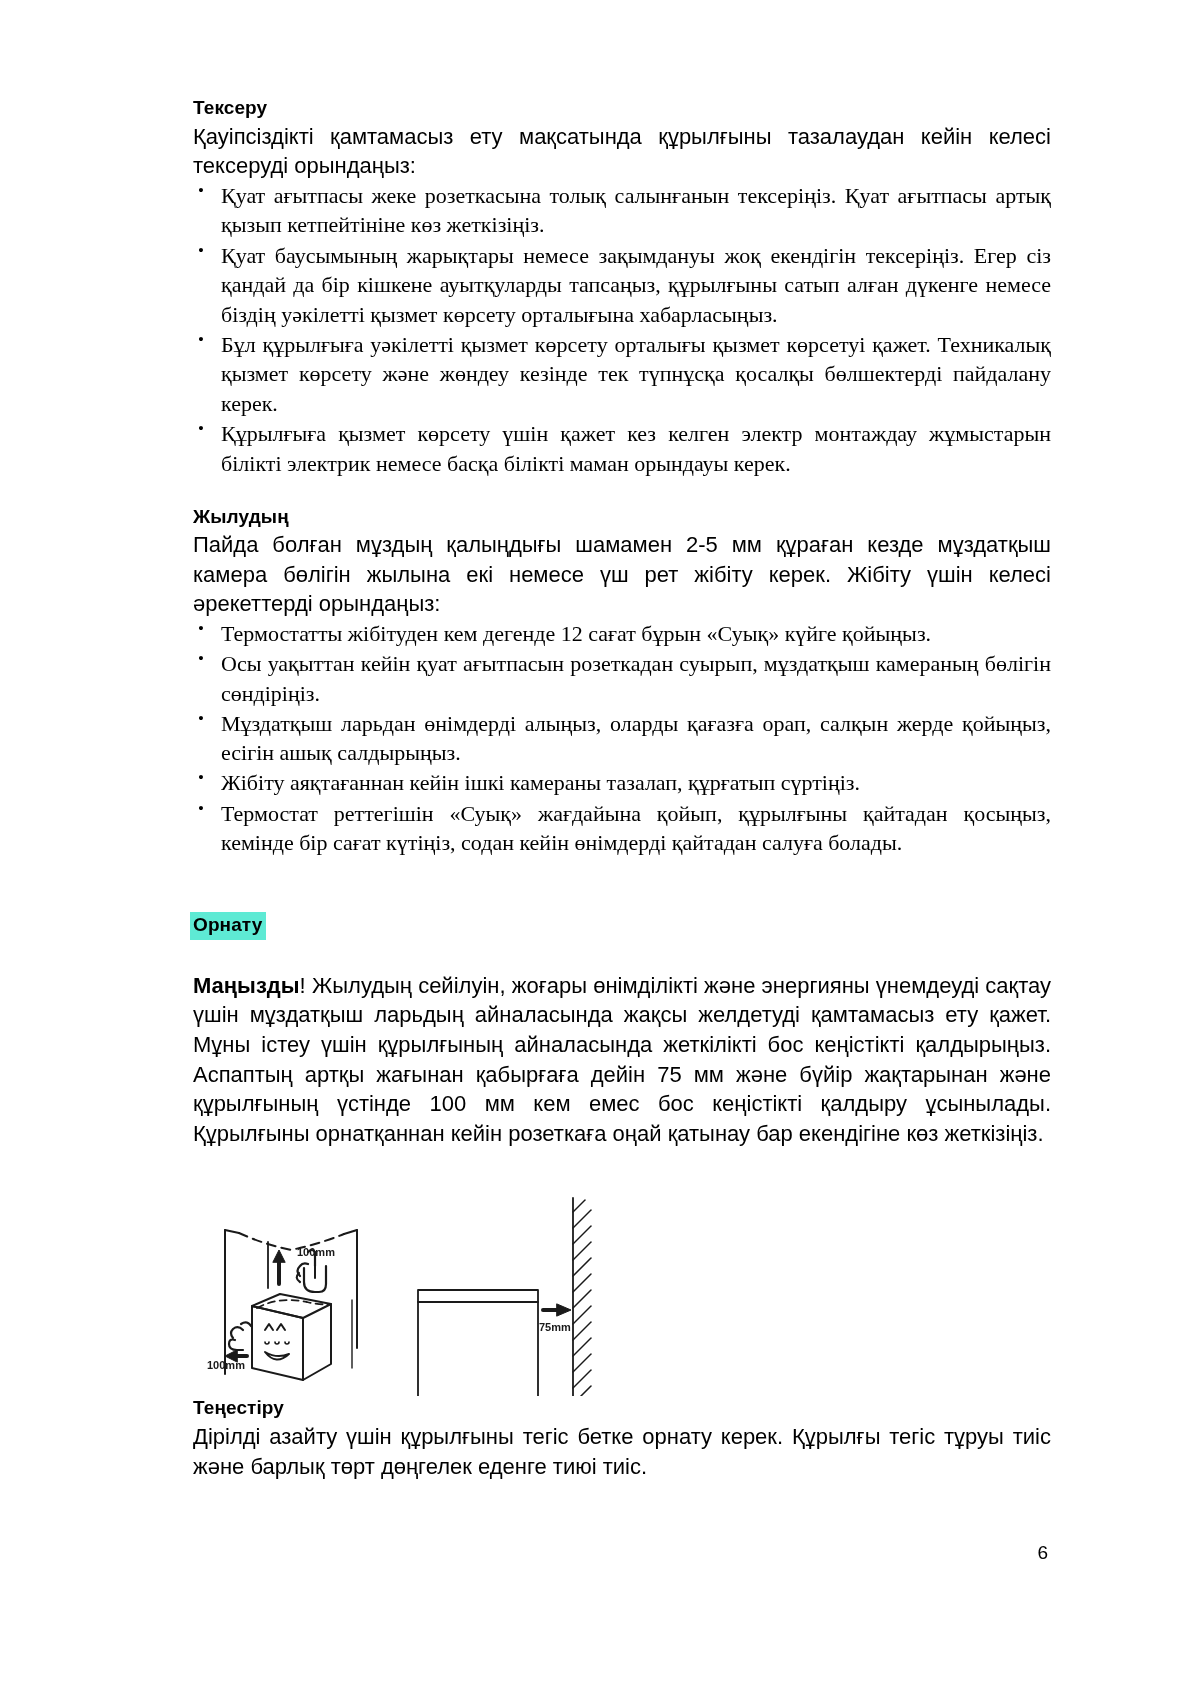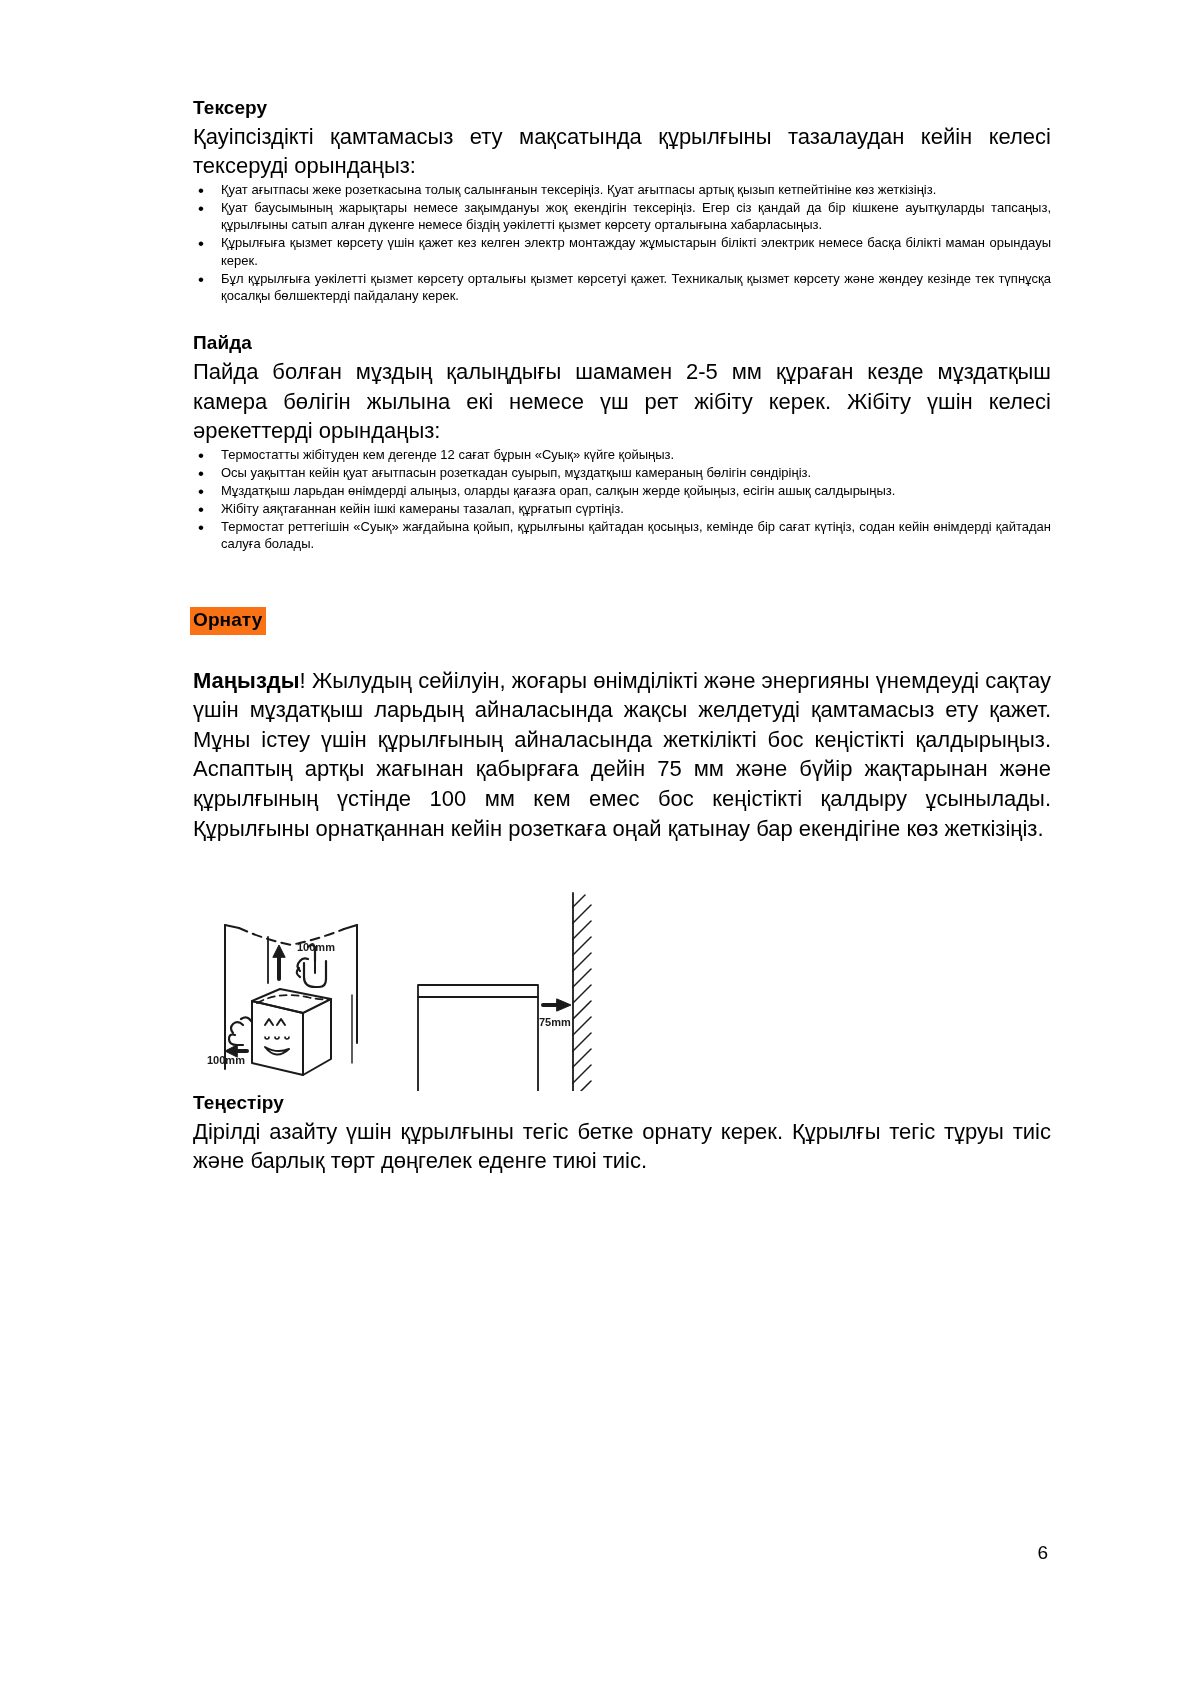--- a/index.html
+++ b/index.html
@@ -31,21 +31,21 @@
 
   h2.section-title {
     font-size: 19px;
     font-weight: bold;
     margin: 0 0 1px 0;
     line-height: 1.30;
     letter-spacing: 0.1px;
   }
   h2.section-title.highlight {
     display: inline-block;
-    background: #f97316;
+    background: #5eead4;
     padding: 1px 4px 2px 3px;
     margin-left: -3px;
   }
 
   p.para {
     font-size: 22px;
     line-height: 1.345;
     margin: 0;
     text-align: justify;
     text-justify: inter-word;
@@ -53,25 +53,26 @@
   }
 
   ul.bullets {
     list-style: none;
     margin: 0;
     padding: 0;
   }
   ul.bullets > li {
     position: relative;
     padding-left: 28px;
-    font-size: 13px;
+    font-size: 22px;
     line-height: 1.345;
     text-align: justify;
     text-justify: inter-word;
     margin: 0 0 0.5px 0;
+    font-family: Liberation Serif, serif;
   }
   ul.bullets > li::before {
     content: "\2022";
     position: absolute;
     left: 5px;
     top: -1px;
     font-size: 17px;
   }
   .gap-md { height: 26px; }
   .gap-lg { height: 54px; }
@@ -107,28 +108,28 @@
 
 <div class="page">
   <div class="content">
 
     
     <h2 class="section-title">Тексеру</h2>
     <p class="para">Қауіпсіздікті қамтамасыз ету мақсатында құрылғыны тазалаудан кейін келесі тексеруді орындаңыз:</p>
     <ul class="bullets">
       <li>Қуат ағытпасы жеке розеткасына толық салынғанын тексеріңіз. Қуат ағытпасы артық қызып кетпейтініне көз жеткізіңіз.</li>
       <li>Қуат баусымының жарықтары немесе зақымдануы жоқ екендігін тексеріңіз. Егер сіз қандай да бір кішкене ауытқуларды тапсаңыз, құрылғыны сатып алған дүкенге немесе біздің уәкілетті қызмет көрсету орталығына хабарласыңыз.</li>
+      <li>Бұл құрылғыға уәкілетті қызмет көрсету орталығы қызмет көрсетуі қажет. Техникалық қызмет көрсету және жөндеу кезінде тек түпнұсқа қосалқы бөлшектерді пайдалану керек.</li>
       <li>Құрылғыға қызмет көрсету үшін қажет кез келген электр монтаждау жұмыстарын білікті электрик немесе басқа білікті маман орындауы керек.</li>
-      <li>Бұл құрылғыға уәкілетті қызмет көрсету орталығы қызмет көрсетуі қажет. Техникалық қызмет көрсету және жөндеу кезінде тек түпнұсқа қосалқы бөлшектерді пайдалану керек.</li>
     </ul>
 
     <div class="gap-md"></div>
 
     
-    <h2 class="section-title">Пайда</h2>
+    <h2 class="section-title">Жылудың</h2>
     <p class="para">Пайда болған мұздың қалыңдығы шамамен 2-5 мм құраған кезде мұздатқыш камера бөлігін жылына екі немесе үш рет жібіту керек. Жібіту үшін келесі әрекеттерді орындаңыз:</p>
     <ul class="bullets">
       <li>Термостатты жібітуден кем дегенде 12 сағат бұрын «Суық» күйге қойыңыз.</li>
       <li>Осы уақыттан кейін қуат ағытпасын розеткадан суырып, мұздатқыш камераның бөлігін сөндіріңіз.</li>
       <li>Мұздатқыш ларьдан өнімдерді алыңыз, оларды қағазға орап, салқын жерде қойыңыз, есігін ашық салдырыңыз.</li>
       <li>Жібіту аяқтағаннан кейін ішкі камераны тазалап, құрғатып сүртіңіз.</li>
       <li>Термостат реттегішін «Суық» жағдайына қойып, құрылғыны қайтадан қосыңыз, кемінде бір сағат күтіңіз, содан кейін өнімдерді қайтадан салуға болады.</li>
     </ul>
 
     <div class="gap-lg"></div>

